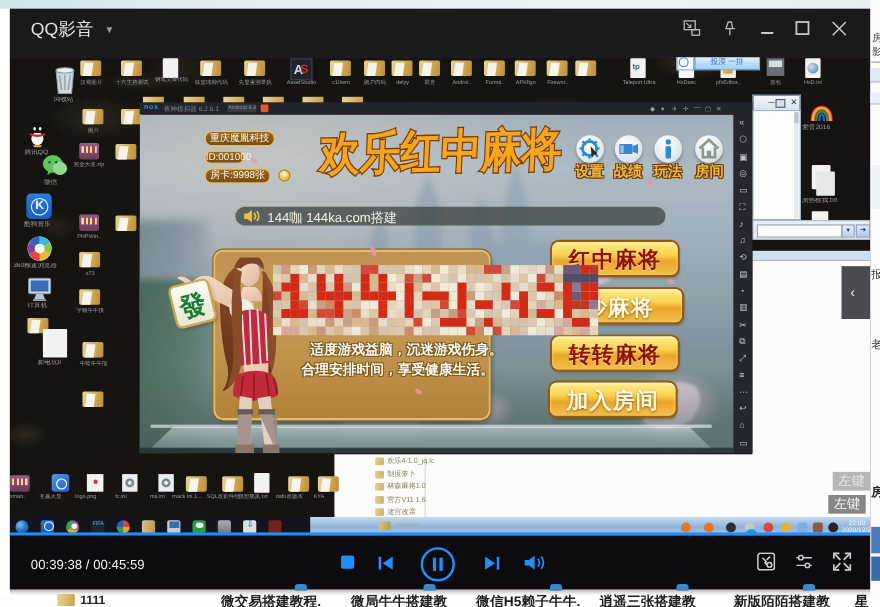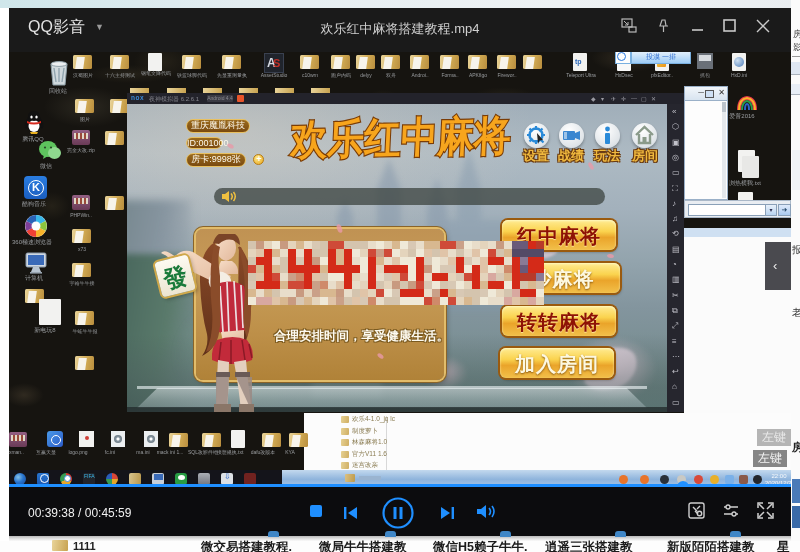--- a/index.html
+++ b/index.html
@@ -84,21 +84,20 @@
 </style>
 </head>
 <body>
 <div id="root">
   <div id="topstrip" class="abs"></div>
   <div id="rightstrip" class="abs"></div>
   <div id="player" class="abs">
     <div id="titlebar">
       <span class="appname">QQ影音</span>
         <span class="caret">▼</span>
-      <span class="vtitle">欢乐红中麻将搭建教程.mp4</span>
       <div class="tbico" style="left:612px;">
           <svg width="16" height="16" viewBox="0 0 16 16">
             <rect x="1" y="1" width="10" height="8" fill="none" stroke="#b9b9b9" stroke-width="1.2"></rect>
             <rect x="8" y="9" width="7" height="5" fill="none" stroke="#b9b9b9" stroke-width="1.2"></rect>
             <path d="M3 3l4 4M7 4v3h-3" stroke="#b9b9b9" stroke-width="1" fill="none"></path>
           </svg>
         </div>
       <div class="tbico" style="left:646px;">
           <svg width="16" height="16" viewBox="0 0 16 16">
             <path d="M7 2h3l1 6h-6zM6 8h7M8.5 8v6" stroke="#b9b9b9" stroke-width="1.2" fill="none"></path>
@@ -416,20 +415,21 @@
 <div class="glab" style="left:396px;top:43px;">设置</div>
 <div class="glab" style="left:431px;top:43px;">战绩</div>
 <div class="glab" style="left:467px;top:43px;">玩法</div>
 <div class="glab" style="left:505px;top:43px;">房间</div>
 
 <div class="abs" style="left:87px;top:84px;width:391px;height:17px;border-radius:9px;background:rgba(64,72,68,.78);"></div>
 <svg class="abs" style="left:94px;top:86px;" width="16" height="13" viewBox="0 0 16 13">
               <path d="M1 4 L4 4 L8 1 L8 12 L4 9 L1 9 Z" fill="#f0c040"></path>
               <path d="M10 3.5 Q12.5 6.5 10 9.5 M12.5 2 Q16 6.5 12.5 11" stroke="#f0c040" stroke-width="1.5" fill="none"></path>
             </svg>
+<span class="abs" style="left:116px;top:86px;font-size:12px;color:#f6f3e8;">144咖  144ka.com搭建</span>
 
 <div class="abs" style="left:69px;top:125px;width:248px;height:151px;border-radius:7px;background:linear-gradient(180deg,#c09253 0%,#c79d58 35%,#bd8f48 70%,#b08238 100%);box-shadow:0 0 0 2px #e2bc6a, 0 0 0 3px #8a6428, 2px 3px 6px rgba(0,0,0,.35);"></div>
 <svg class="abs" style="left:121px;top:137px;z-index:6;" width="296" height="64" viewBox="0 0 296 64">
               <rect x="0" y="0" width="8" height="8" fill="#d4c4ae"></rect>
               <rect x="8" y="0" width="8" height="8" fill="#c89a80"></rect>
               <rect x="16" y="0" width="8" height="8" fill="#e4d4bc"></rect>
               <rect x="24" y="0" width="8" height="8" fill="#efe9d8"></rect>
               <rect x="32" y="0" width="8" height="8" fill="#c89a80"></rect>
               <rect x="40" y="0" width="8" height="8" fill="#e4d4bc"></rect>
               <rect x="48" y="0" width="8" height="8" fill="#d8b890"></rect>
@@ -757,20 +757,21 @@
               <rect x="208" y="16" width="8" height="16" fill="#d42a18"></rect>
               <rect x="224" y="24" width="8" height="24" fill="#d42a18"></rect>
               <rect x="240" y="16" width="16" height="8" fill="#d42a18"></rect>
               <rect x="240" y="40" width="16" height="8" fill="#d42a18"></rect>
               <rect x="264" y="16" width="8" height="32" fill="#d42a18"></rect>
               <rect x="280" y="24" width="8" height="8" fill="#d42a18"></rect>
               <rect x="272" y="48" width="16" height="8" fill="#d42a18"></rect>
               <rect x="152" y="48" width="24" height="8" fill="#d42a18"></rect>
               <rect x="192" y="48" width="8" height="8" fill="#d42a18"></rect>
             </svg>
+<div class="gtext" style="left:155px;top:206px;">适度游戏益脑，沉迷游戏伤身。</div>
 <div class="gtext" style="left:147px;top:224px;">合理安排时间，享受健康生活。</div>
 
 <div class="gbtn" style="left:375px;top:116px;">
               <span class="red">红中麻将</span>
             </div>
 <div class="gbtn" style="left:379px;top:159px;">
               <span class="white">沙麻将</span>
             </div>
 <div class="gbtn" style="left:373px;top:244px;">
               <span class="white">加入房间</span>

